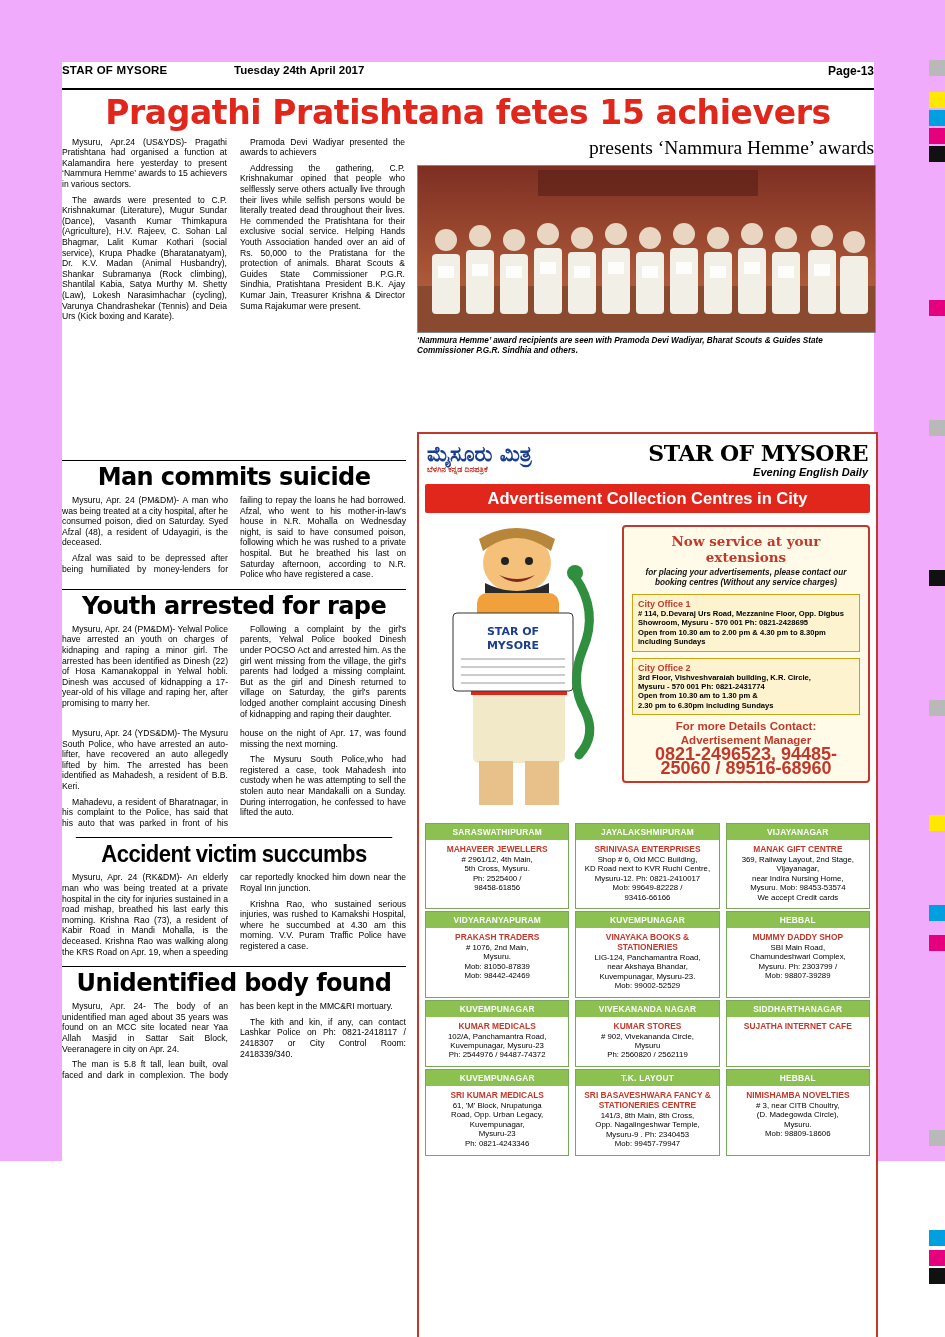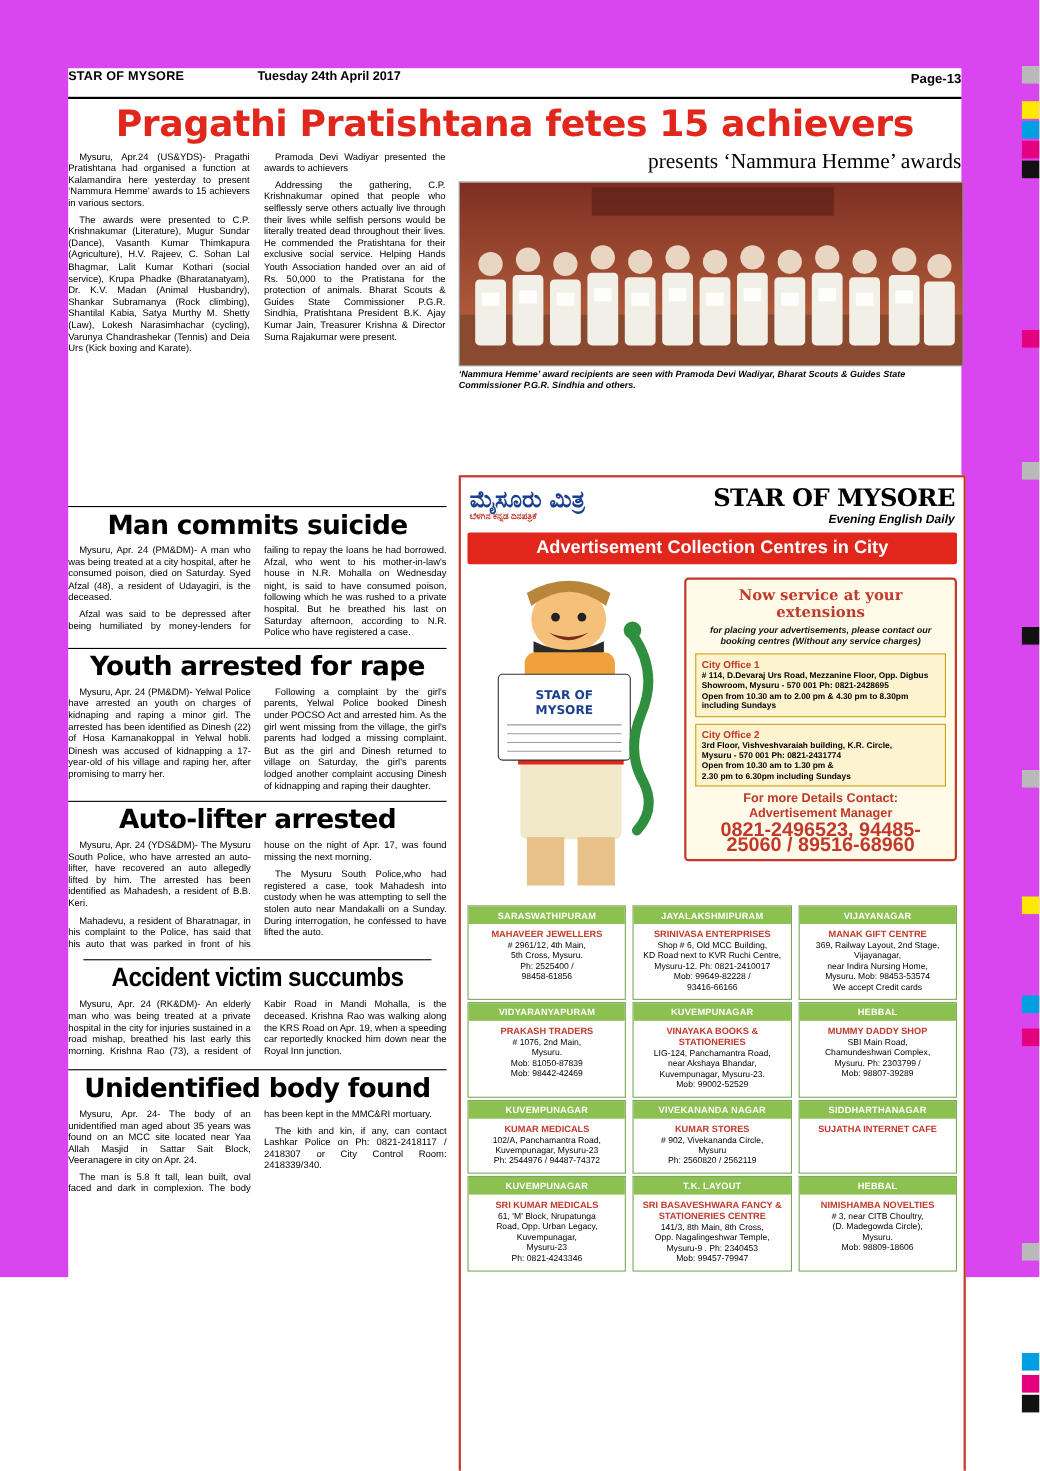--- a/index.html
+++ b/index.html
@@ -1,17 +1,17 @@
 <!DOCTYPE html>
 <html><head>
 <meta charset="utf-8">
 <style>
   html,body{margin:0;padding:0;background:#ffffff;}
   body{width:945px;height:1337px;font-family:"Liberation Sans",sans-serif;color:#000;position:relative;overflow:hidden;}
-  .page{position:absolute;left:0;top:0;width:945px;height:1161px;background:#d946ef;}
+  .page{position:absolute;left:0;top:0;width:945px;height:1161px;background:#f0abfc;}
 
   
   .regbar{position:absolute;right:0;width:18px;}
   .sheet{position:absolute;left:62px;top:62px;width:812px;height:1215px;background:#fff;}
 
   
   .masthead{position:relative;height:26px;border-bottom:2px solid #000;}
   .mh-left{position:absolute;left:0;top:2px;font-size:11.5px;font-weight:bold;letter-spacing:.2px;}
   .mh-mid{position:absolute;left:172px;top:2px;font-size:11.5px;font-weight:bold;}
   .mh-right{position:absolute;right:0;top:2px;font-size:12px;font-weight:bold;}
@@ -185,32 +185,32 @@
 
       <div class="story">
         <div class="sechead">Youth arrested for rape</div>
         <div class="twocol">
           <p>Mysuru, Apr. 24 (PM&amp;DM)- Yelwal Police have arrested an youth on charges of kidnaping and raping a minor girl. The arrested has been identified as Dinesh (22) of Hosa Kamanakoppal in Yelwal hobli. Dinesh was accused of kidnapping a 17-year-old of his village and raping her, after promising to marry her.</p>
           <p>Following a complaint by the girl's parents, Yelwal Police booked Dinesh under POCSO Act and arrested him. As the girl went missing from the village, the girl's parents had lodged a missing complaint. But as the girl and Dinesh returned to village on Saturday, the girl's parents lodged another complaint accusing Dinesh of kidnapping and raping their daughter.</p>
         </div>
       </div>
 
       <div class="story">
-        <div class="sechead">Auto-lifter arrested</div>
         <div class="twocol">
           <p>Mysuru, Apr. 24 (YDS&amp;DM)- The Mysuru South Police, who have arrested an auto-lifter, have recovered an auto allegedly lifted by him. The arrested has been identified as Mahadesh, a resident of B.B. Keri.</p>
           <p>Mahadevu, a resident of Bharatnagar, in his complaint to the Police, has said that his auto that was parked in front of his house on the night of Apr. 17, was found missing the next morning.</p>
           <p>The Mysuru South Police,who had registered a case, took Mahadesh into custody when he was attempting to sell the stolen auto near Mandakalli on a Sunday. During interrogation, he confessed to have lifted the auto.</p>
         </div>
       </div>
 
       <div class="story">
         <div class="sechead cond">Accident victim succumbs</div>
         <div class="twocol">
           <p>Mysuru, Apr. 24 (RK&amp;DM)- An elderly man who was being treated at a private hospital in the city for injuries sustained in a road mishap, breathed his last early this morning. Krishna Rao (73), a resident of Kabir Road in Mandi Mohalla, is the deceased. Krishna Rao was walking along the KRS Road on Apr. 19, when a speeding car reportedly knocked him down near the Royal Inn junction.</p>
+          <p>Krishna Rao, who sustained serious injuries, was rushed to Kamakshi Hospital, where he succumbed at 4.30 am this morning. V.V. Puram Traffic Police have registered a case.</p>
         </div>
       </div>
 
       <div class="story">
         <div class="sechead">Unidentified body found</div>
         <div class="twocol">
           <p>Mysuru, Apr. 24- The body of an unidentified man aged about 35 years was found on an MCC site located near Yaa Allah Masjid in Sattar Sait Block, Veeranagere in city on Apr. 24.</p>
           <p>The man is 5.8 ft tall, lean built, oval faced and dark in complexion. The body has been kept in the MMC&amp;RI mortuary.</p>
           <p>The kith and kin, if any, can contact Lashkar Police on Ph: 0821-2418117 / 2418307 or City Control Room: 2418339/340.</p>
         </div>

